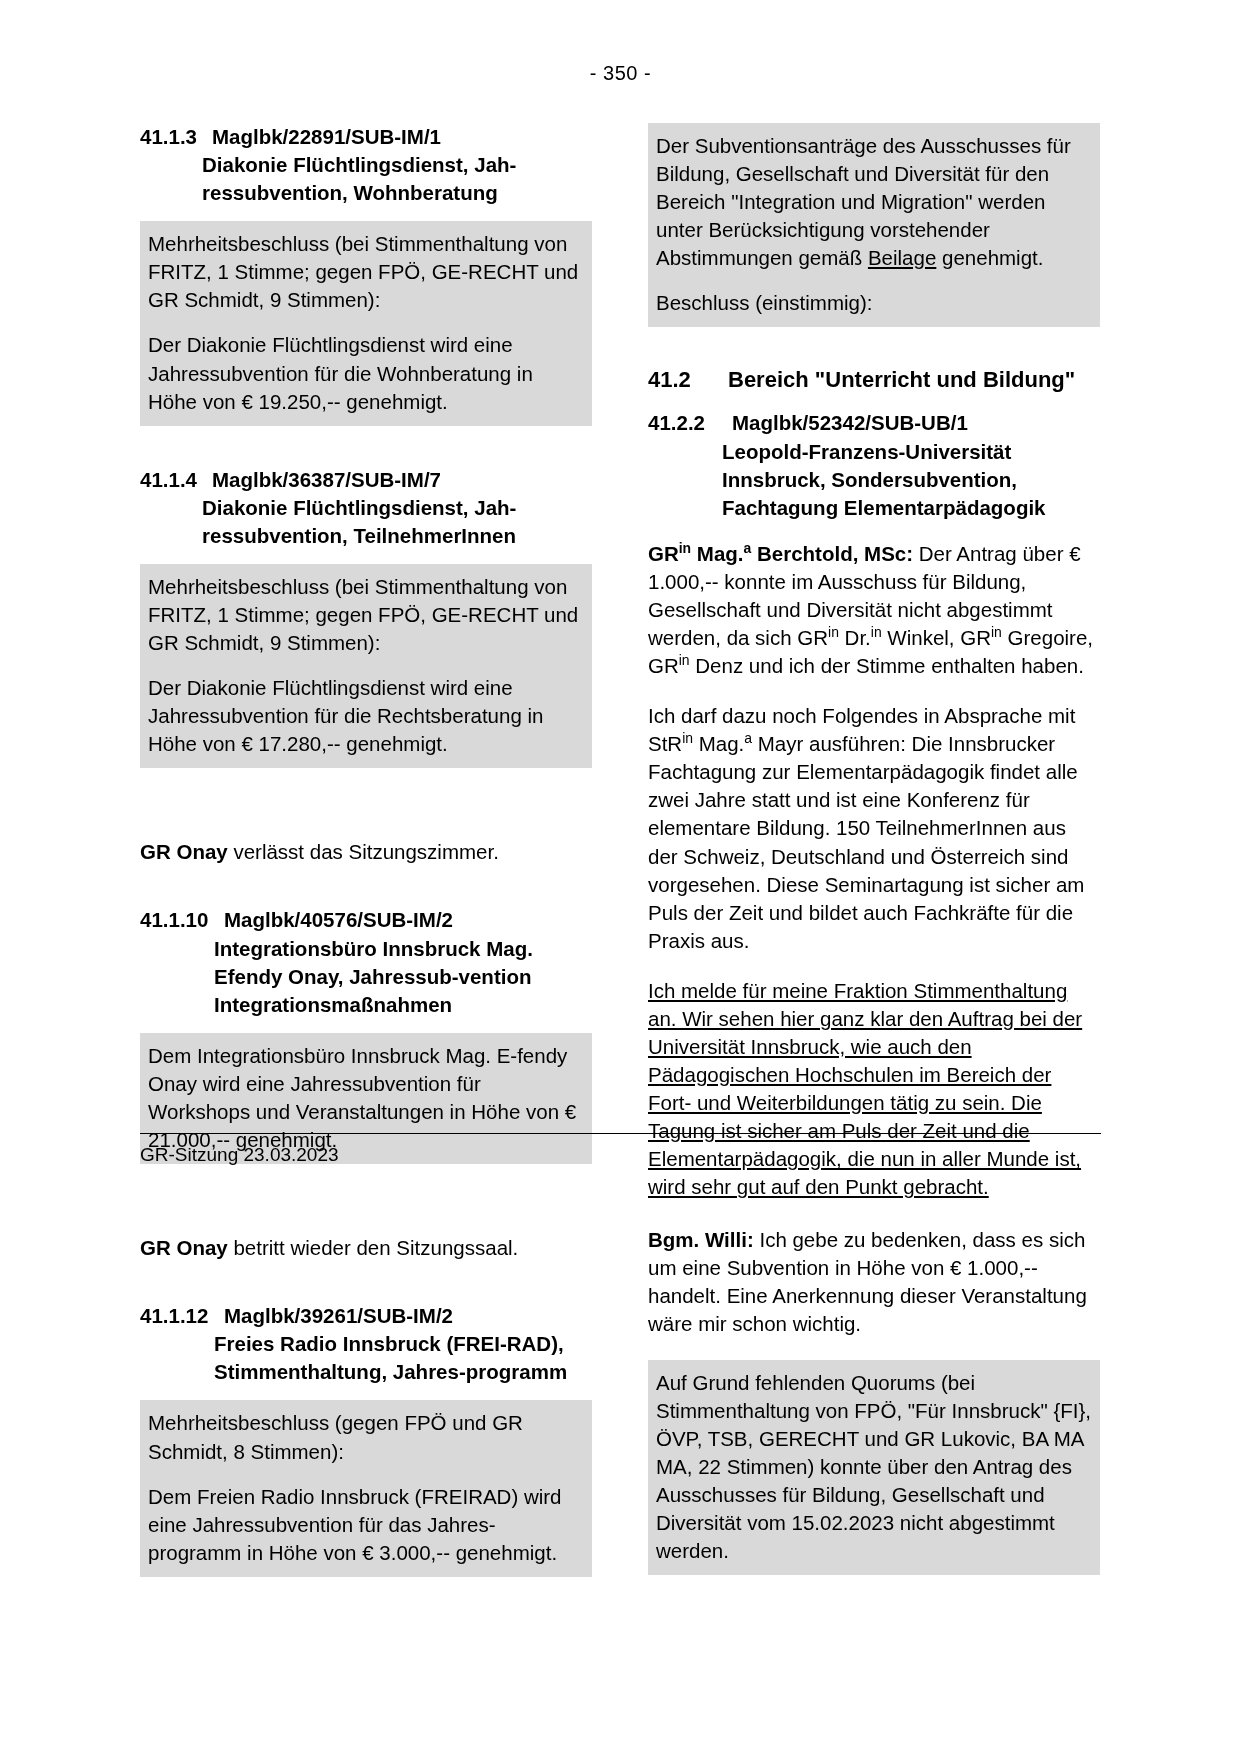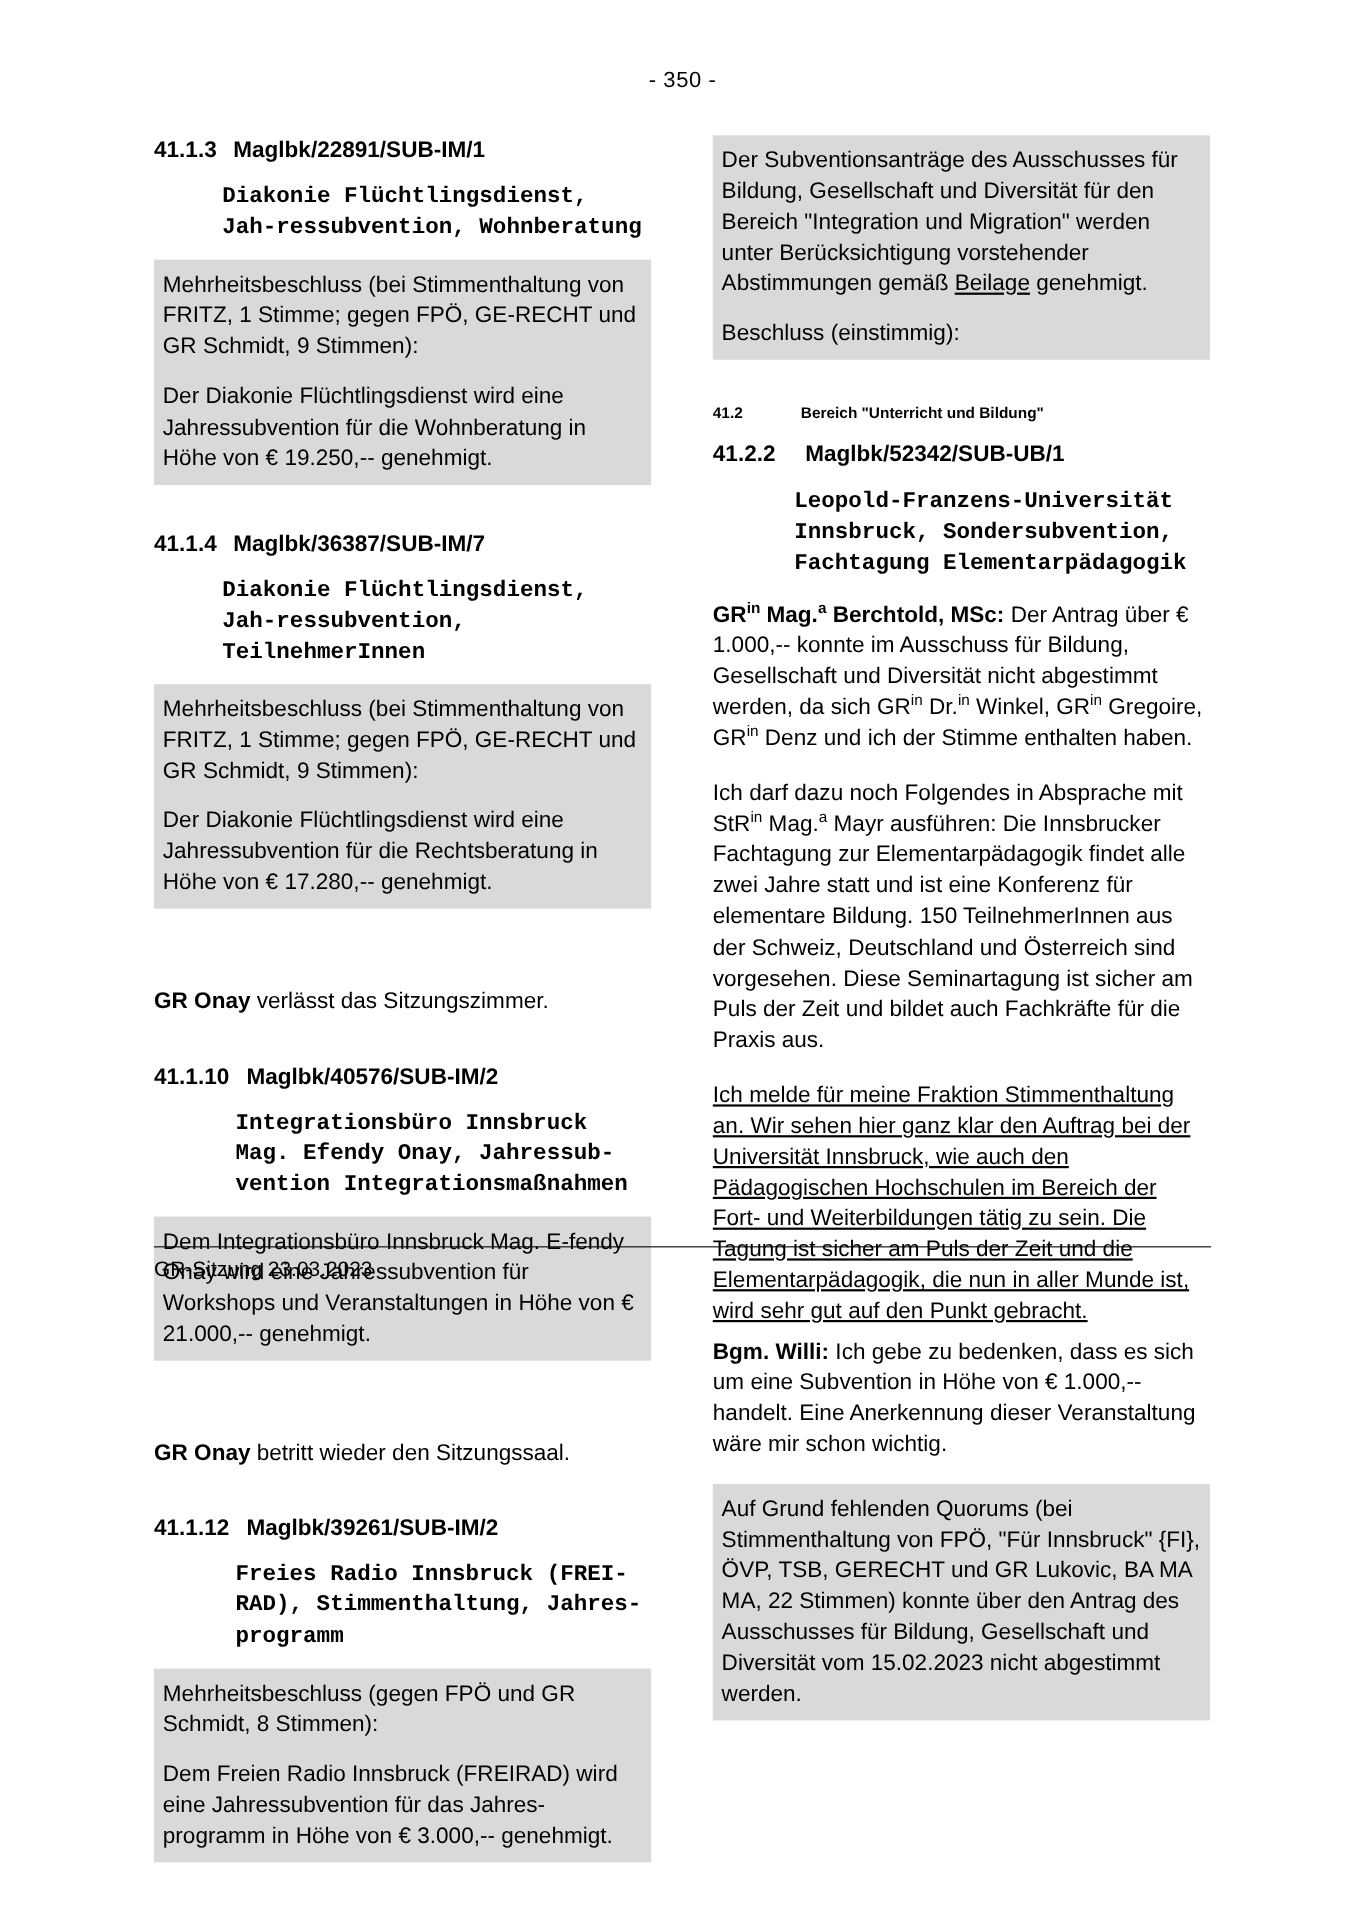--- a/index.html
+++ b/index.html
@@ -54,22 +54,20 @@
     min-width: 62px;
   }
   .heading-wide .num {
     min-width: 74px;
   }
   .subheading {
     font-weight: bold;
     font-size: 20.5px;
     line-height: 1.37;
     margin-left: 62px;
-    margin-top: 15px;
-    font-family: Liberation Mono, monospace;
   }
   .subheading-wide {
     margin-left: 74px;
   }
   .shaded {
     background: #d9d9d9;
     padding: 9px 8px 10px 8px;
     margin-top: 14px;
   }
   .shaded p + p {
@@ -82,21 +80,21 @@
   .spacer-sm { height: 16px; }
   .bold { font-weight: bold; }
   .underline { text-decoration: underline; }
   sup {
     font-size: 0.68em;
     vertical-align: super;
     line-height: 0;
   }
   .sect-head {
     font-weight: bold;
-    font-size: 14px;
+    font-size: 22px;
     display: flex;
     gap: 34px;
     margin-top: 0;
   }
   .sect-head .num { flex: 0 0 auto; min-width: 46px; }
   .footer {
     position: absolute;
     left: 140px;
     right: 140px;
     bottom: 72px;
@@ -196,21 +194,21 @@
         <span>Maglbk/52342/SUB-UB/1</span>
       </div>
       <div class="subheading subheading-wide">Leopold-Franzens-Universität Innsbruck, Sondersubvention, Fachtagung Elementarpädagogik</div>
 
       <p style="margin-top:18px;"><span class="bold"><span>GR</span><sup>in</sup><span> Mag.</span><sup>a</sup><span> Berchtold, MSc:</span></span><span> Der Antrag über € 1.000,-- konnte im Ausschuss für Bildung, Gesellschaft und Diversität nicht abgestimmt werden, da sich GR</span><sup>in</sup><span> Dr.</span><sup>in</sup><span> Winkel, GR</span><sup>in</sup><span> Gregoire, GR</span><sup>in</sup><span> Denz und ich der Stimme enthalten haben.</span></p>
 
       <p style="margin-top:22px;"><span>Ich darf dazu noch Folgendes in Absprache mit StR</span><sup>in</sup><span> Mag.</span><sup>a</sup><span> Mayr ausführen: Die Innsbrucker Fachtagung zur Elementarpädagogik findet alle zwei Jahre statt und ist eine Konferenz für elementare Bildung. 150 TeilnehmerInnen aus der Schweiz, Deutschland und Österreich sind vorgesehen. Diese Seminartagung ist sicher am Puls der Zeit und bildet auch Fachkräfte für die Praxis aus.</span></p>
 
       <p style="margin-top:22px;text-decoration:underline;">Ich melde für meine Fraktion Stimmenthaltung an. Wir sehen hier ganz klar den Auftrag bei der Universität Innsbruck, wie auch den Pädagogischen Hochschulen im Bereich der Fort- und Weiterbildungen tätig zu sein. Die Tagung ist sicher am Puls der Zeit und die Elementarpädagogik, die nun in aller Munde ist, wird sehr gut auf den Punkt gebracht.</p>
 
-      <p style="margin-top:8px;"><span class="bold">Bgm. Willi:</span><span> Ich gebe zu bedenken, dass es sich um eine Subvention in Höhe von € 1.000,-- handelt. Eine Anerkennung dieser Veranstaltung wäre mir schon wichtig.</span></p>
+      <p style="margin-top:24px;"><span class="bold">Bgm. Willi:</span><span> Ich gebe zu bedenken, dass es sich um eine Subvention in Höhe von € 1.000,-- handelt. Eine Anerkennung dieser Veranstaltung wäre mir schon wichtig.</span></p>
 
       <div class="shaded" style="margin-top:22px;">
         <p>Auf Grund fehlenden Quorums (bei Stimmenthaltung von FPÖ, "Für Innsbruck" {FI}, ÖVP, TSB, GERECHT und GR Lukovic, BA MA MA, 22 Stimmen) konnte über den Antrag des Ausschusses für Bildung, Gesellschaft und Diversität vom 15.02.2023 nicht abgestimmt werden.</p>
       </div>
 
     </div>
   </div>
 
   <div class="footer">
     <div class="footer-rule"></div>

